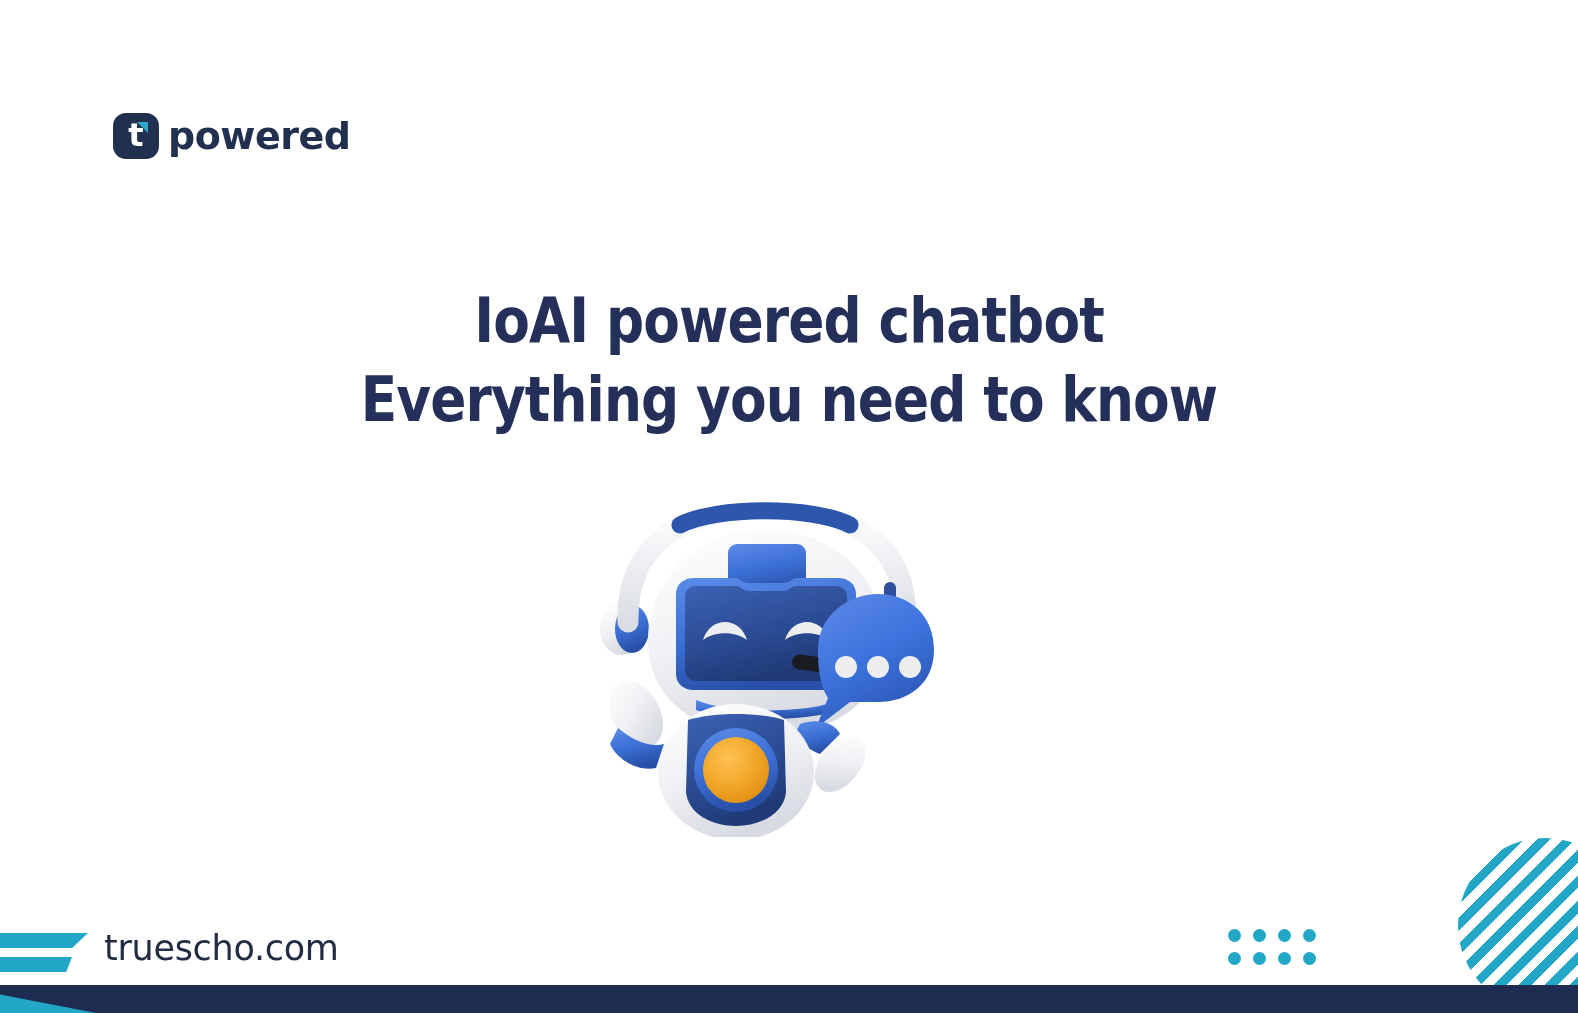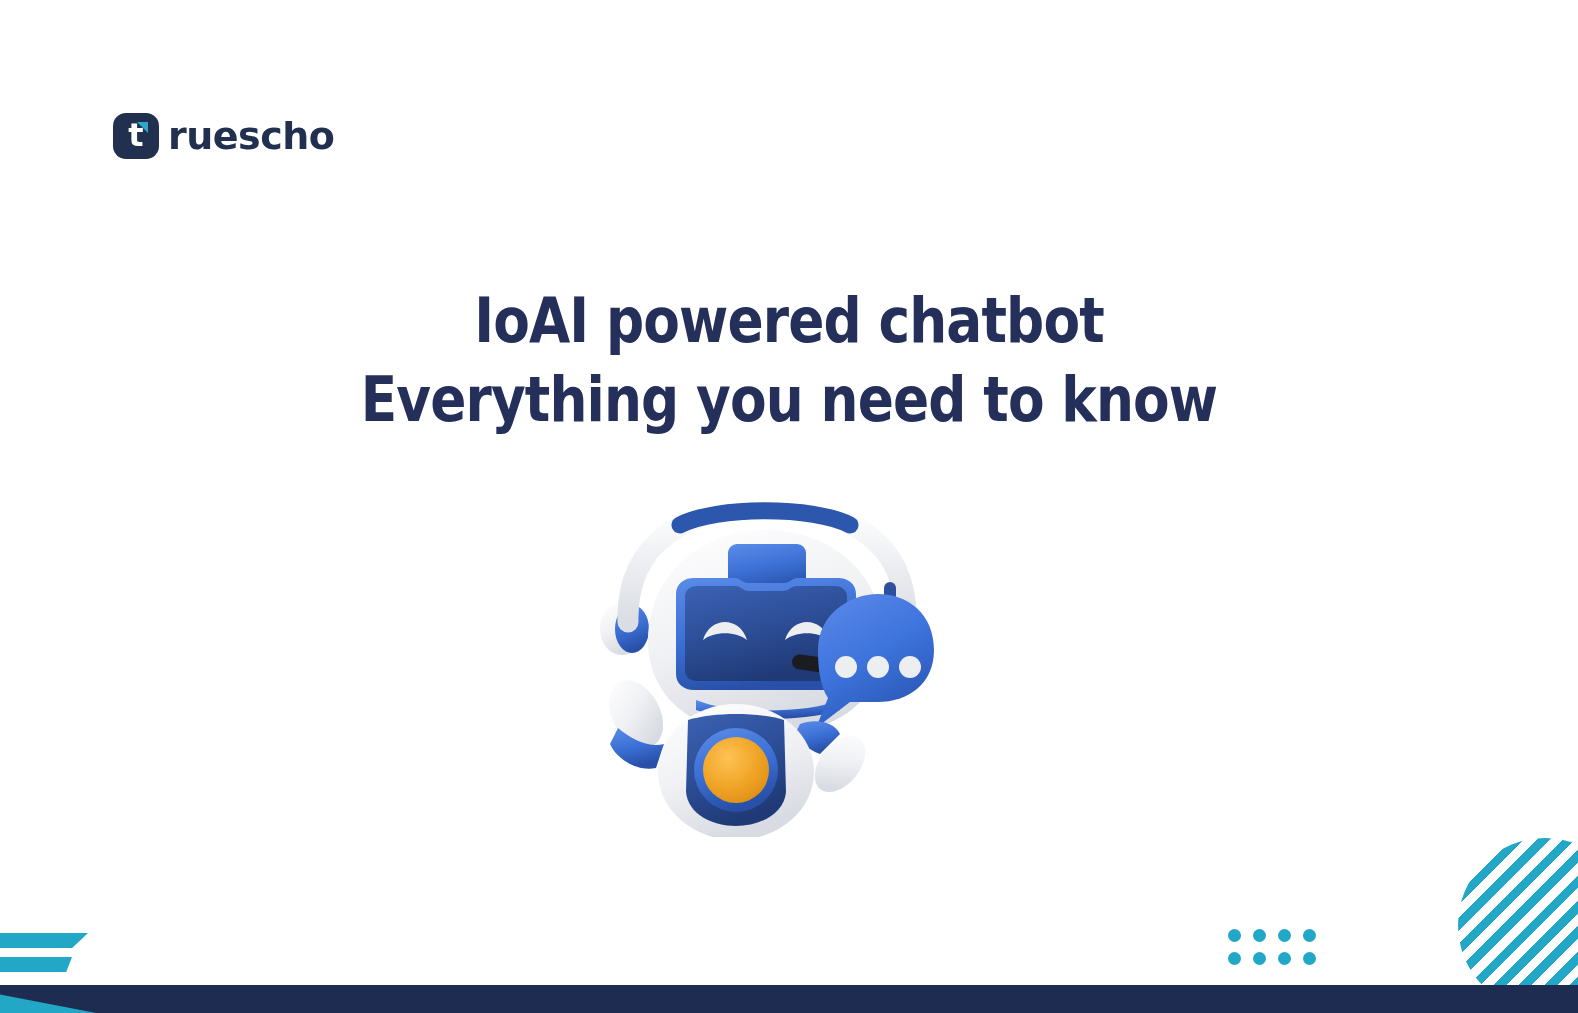--- a/index.html
+++ b/index.html
@@ -180,21 +180,21 @@
 </head>
 <body>
 
 <div id="slide">
 
   <div class="brand-logo">
     <div class="brand-mark">
       <div class="mark-letter">t</div>
       <div class="mark-accent"></div>
     </div>
-    <div class="brand-word">ruescho</div>
+    <div class="brand-word">powered</div>
   </div>
 
   <div class="headline">
     <span class="line">IoAI powered chatbot</span>
     <span class="line">Everything you need to know</span>
   </div>
 
   <div class="mascot">
     <svg viewBox="0 0 360 345" xmlns="http://www.w3.org/2000/svg">
       <defs>
@@ -278,20 +278,21 @@
       <circle cx="148" cy="278" r="42" fill="url(#gBlue)"></circle>
       <circle cx="148" cy="278" r="33" fill="url(#gOrange)"></circle>
     </svg>
   </div>
 
   <div class="footer-bars">
     <div class="footer-bar-top"></div>
     <div class="footer-bar-bottom"></div>
   </div>
 
+  <div class="footer-url">truescho.com</div>
 
   <div class="dot-grid">
     <span class="dot"></span>
     <span class="dot"></span>
     <span class="dot"></span>
     <span class="dot"></span>
     <span class="dot"></span>
     <span class="dot"></span>
     <span class="dot"></span>
     <span class="dot"></span>

